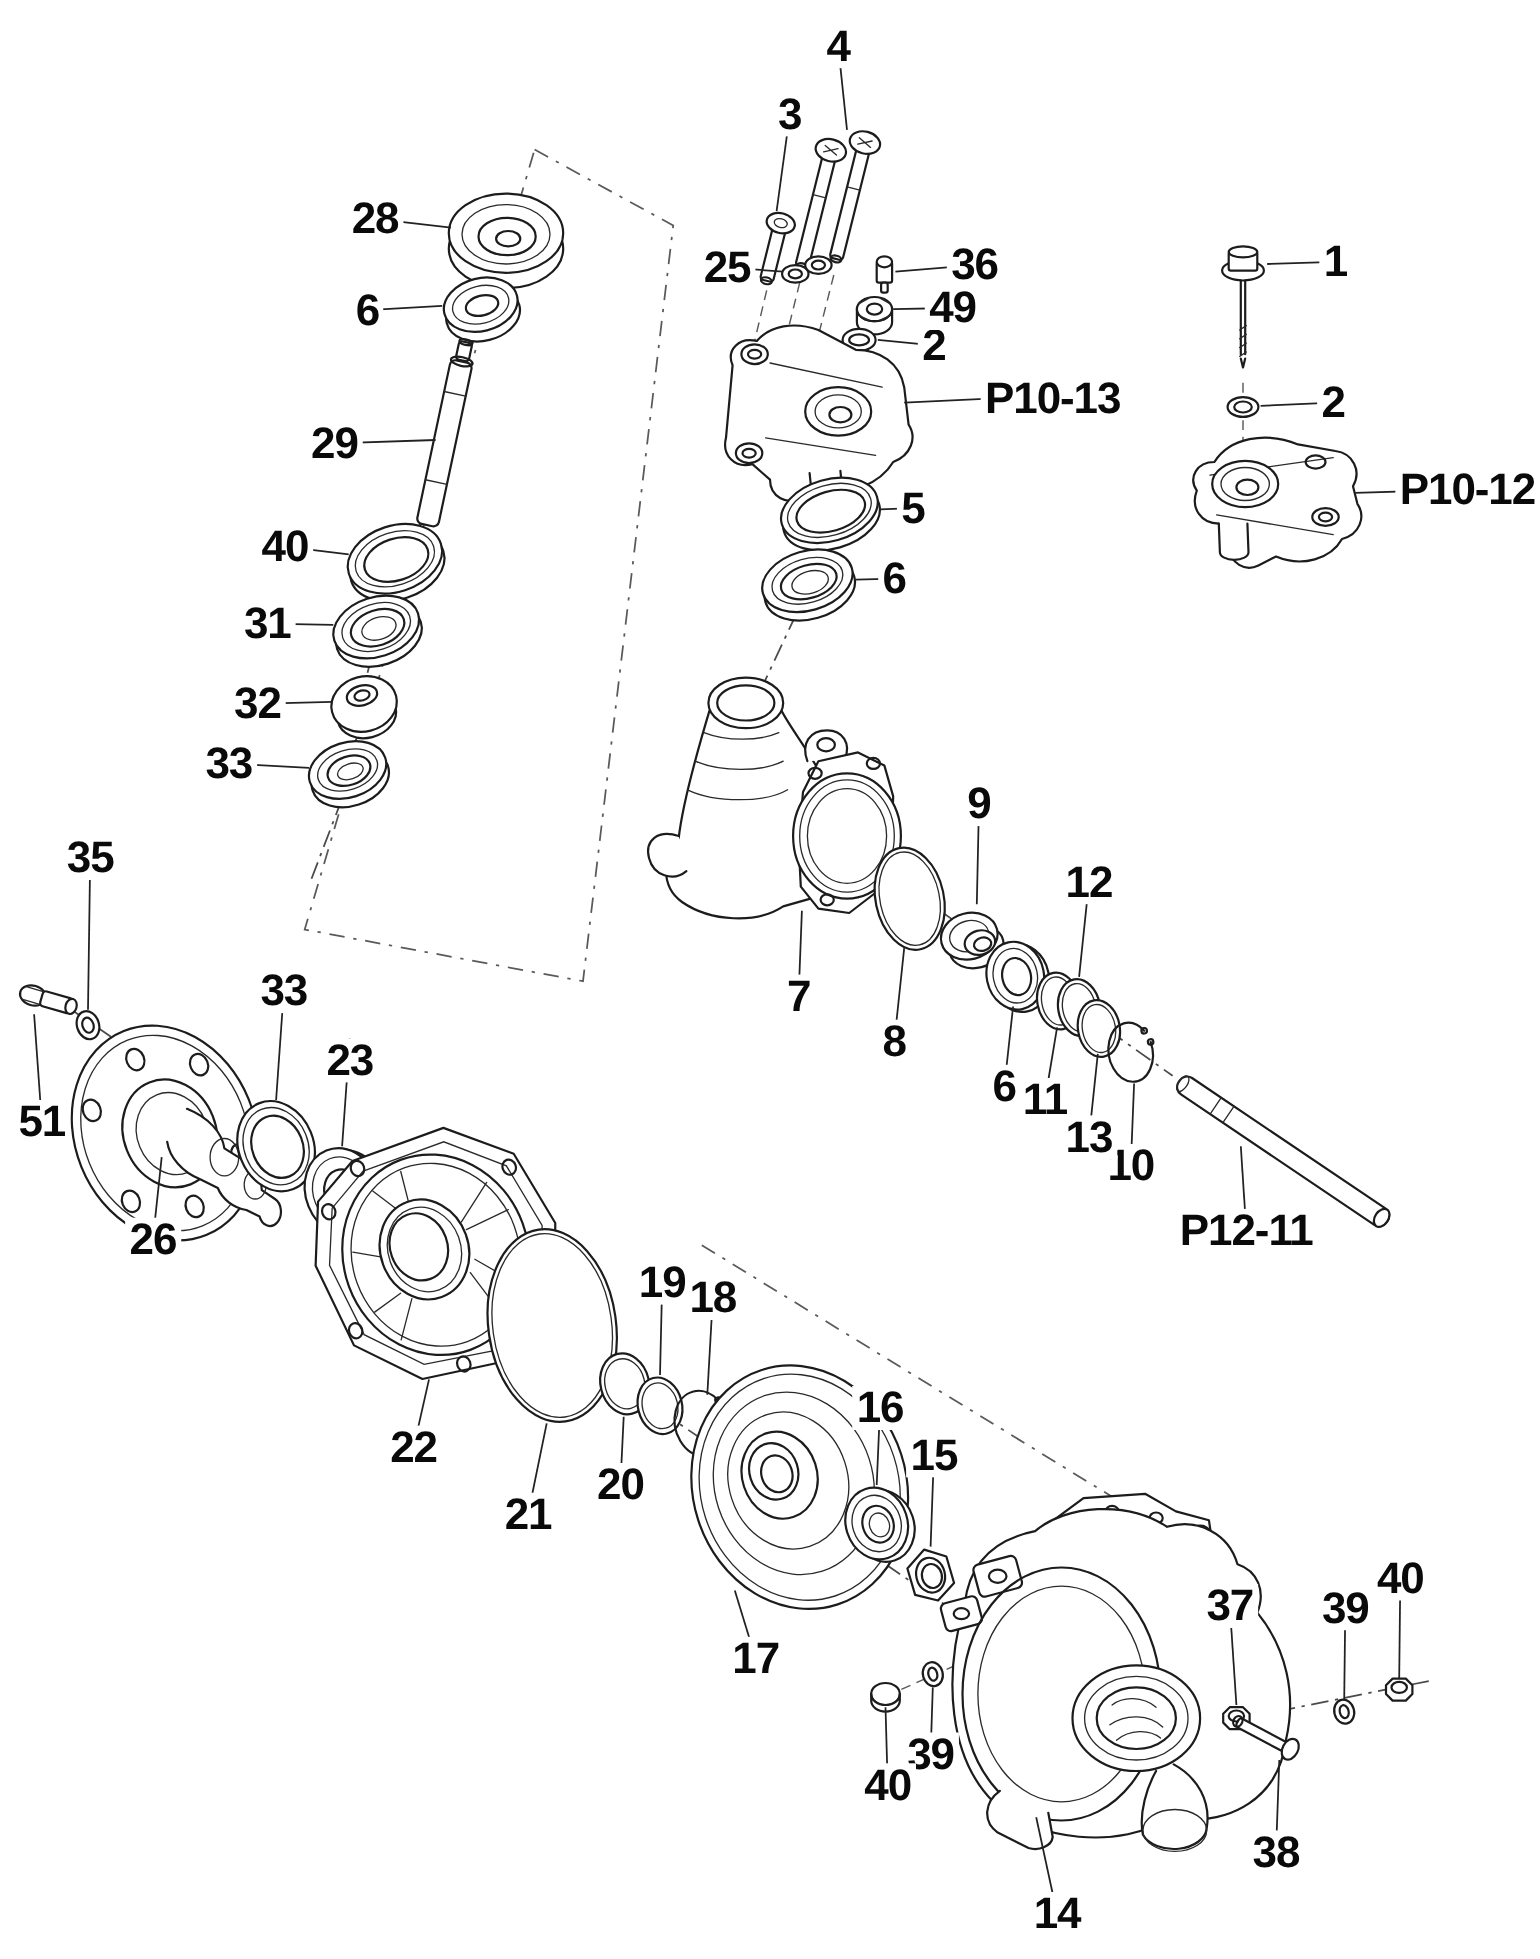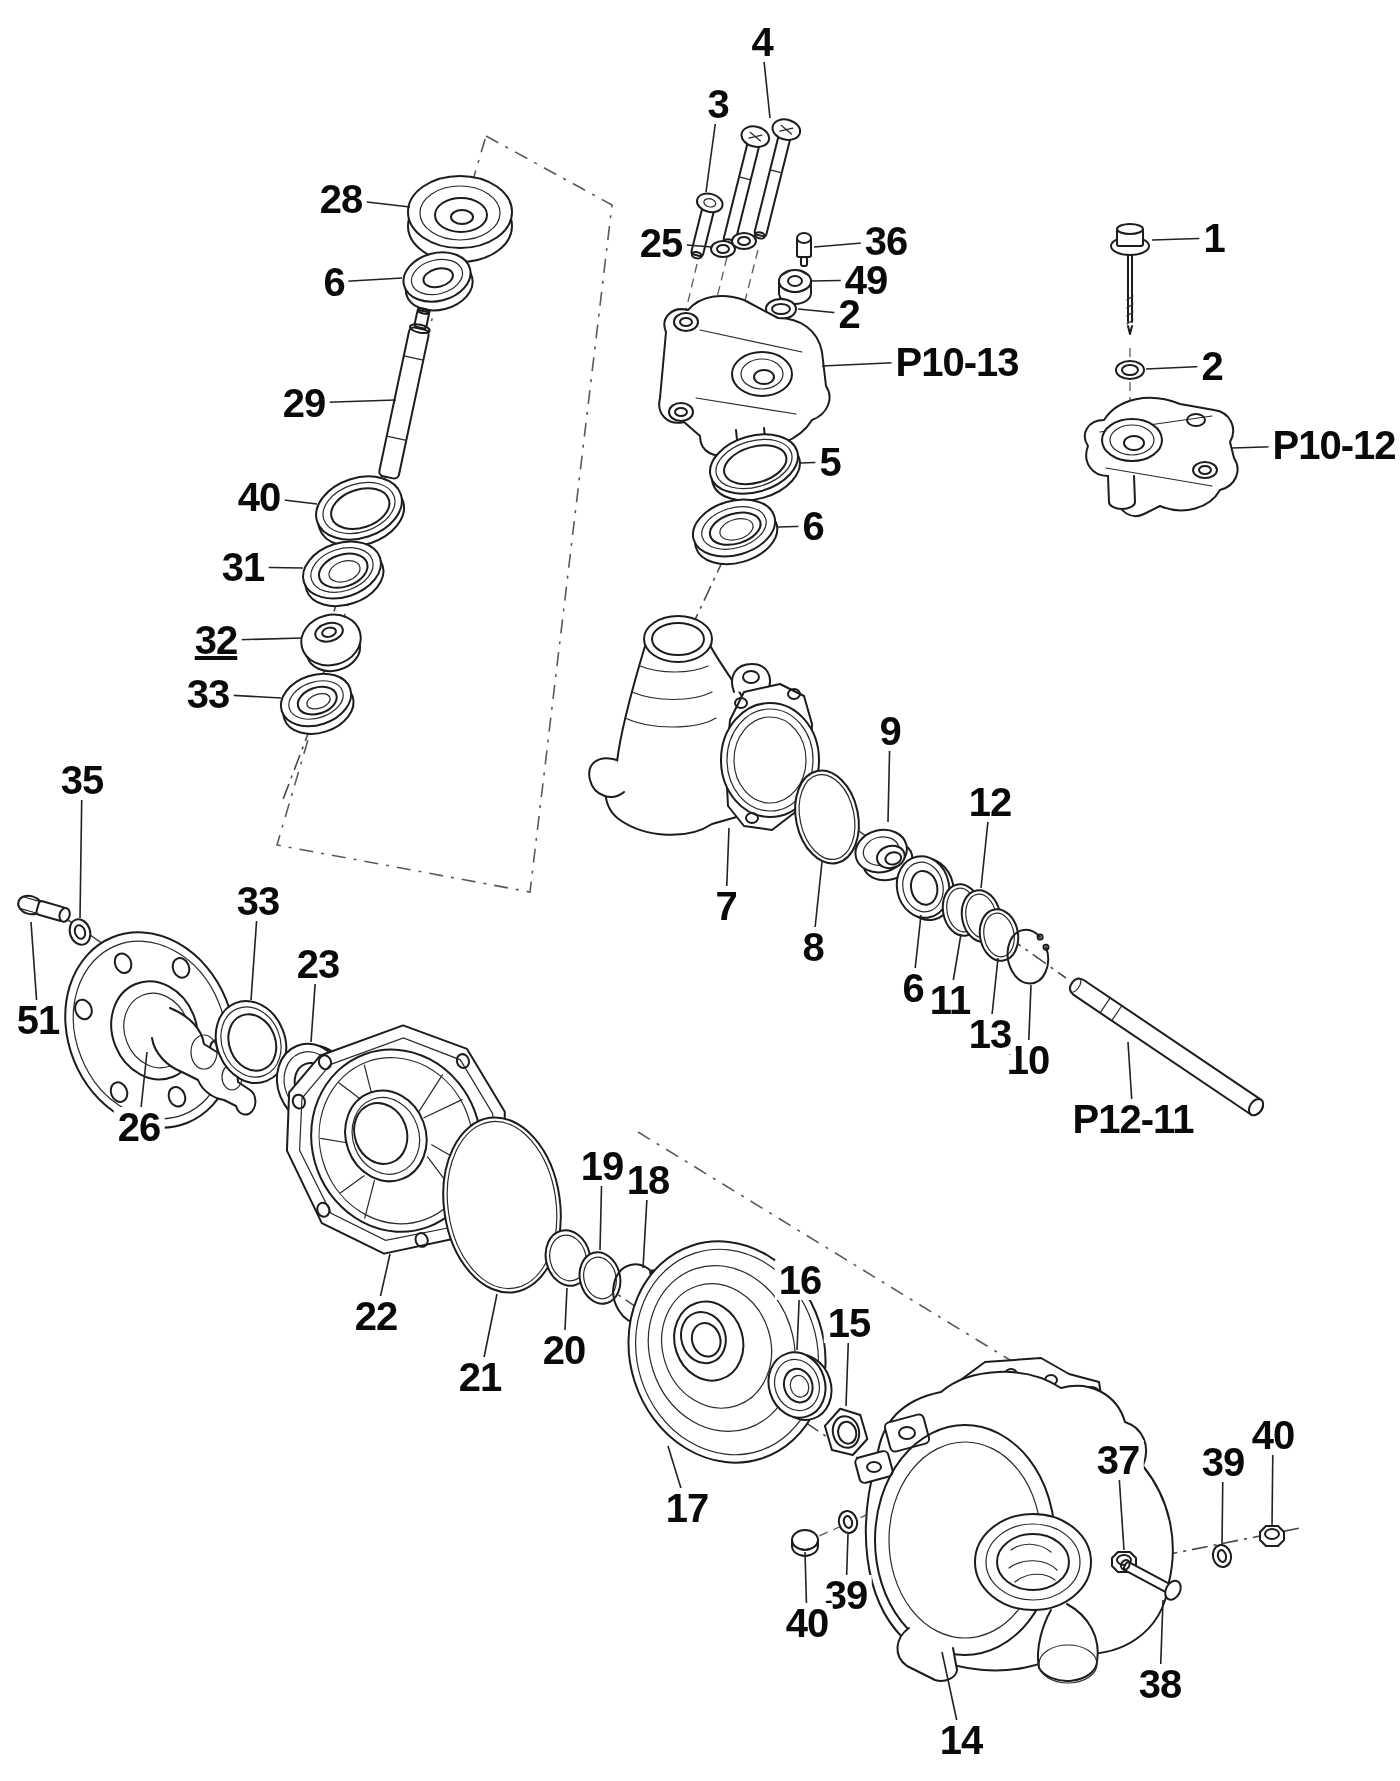--- a/index.html
+++ b/index.html
@@ -477,21 +477,21 @@
       <div class="callout" style="left: 480px; top: 1377px;">21</div>
       <div class="callout" style="left: 376px; top: 1316px;">22</div>
       <div class="callout" style="left: 318px; top: 944px; margin-top: 20px;">23</div>
       <div class="callout" style="left: 258px; top: 901px;">33</div>
       <div class="callout" style="left: 661px; top: 243px;">25</div>
       <div class="callout" style="left: 139px; top: 1127px;">26</div>
       <div class="callout" style="left: 341px; top: 199px;">28</div>
       <div class="callout" style="left: 304px; top: 403px;">29</div>
       <div class="callout" style="left: 259px; top: 497px;">40</div>
       <div class="callout" style="left: 243px; top: 567px;">31</div>
-      <div class="callout" style="left: 216px; top: 640px; text-decoration: underline;">32</div>
+      <div class="callout" style="left: 234px; top: 640px;">32</div>
       <div class="callout" style="left: 208px; top: 694px;">33</div>
       <div class="callout" style="left: 38px; top: 1020px;">51</div>
       <div class="callout" style="left: 82px; top: 780px;">35</div>
       <div class="callout" style="left: 886px; top: 241px;">36</div>
       <div class="callout" style="left: 1118px; top: 1460px;">37</div>
       <div class="callout" style="left: 1160px; top: 1684px;">38</div>
       <div class="callout" style="left: 846px; top: 1595px;">39</div>
       <div class="callout" style="left: 1223px; top: 1462px;">39</div>
       <div class="callout" style="left: 807px; top: 1623px;">40</div>
       <div class="callout" style="left: 1273px; top: 1435px;">40</div>

